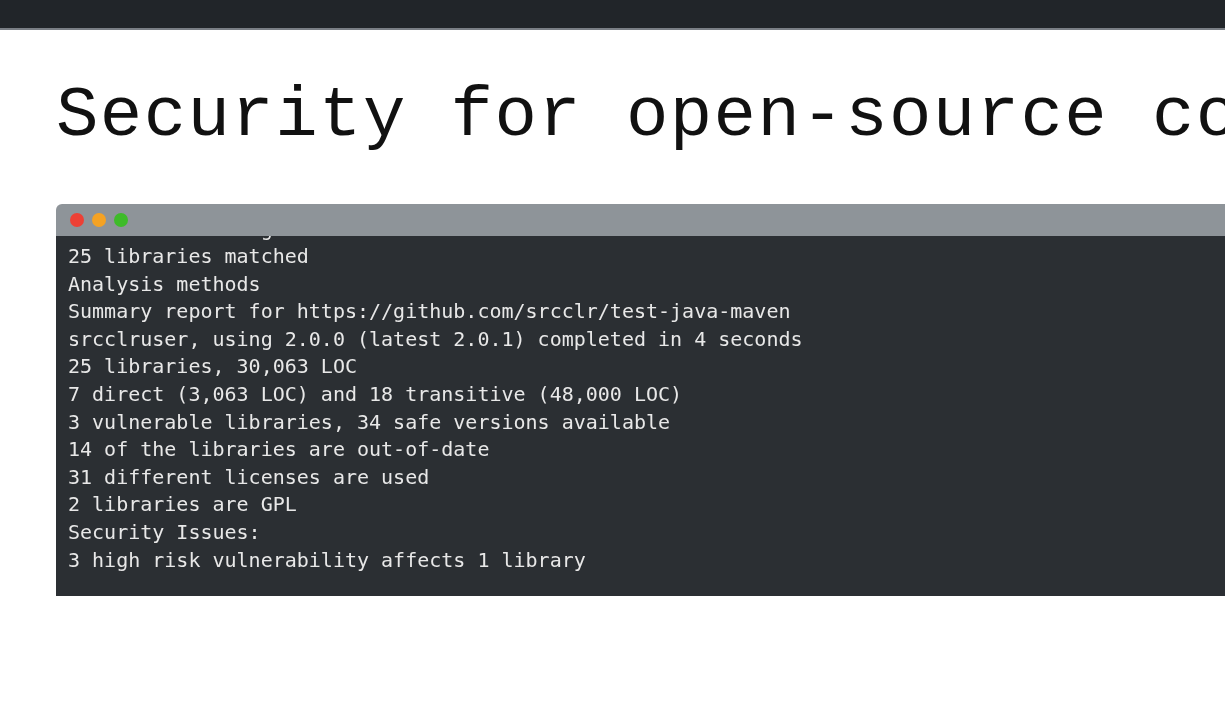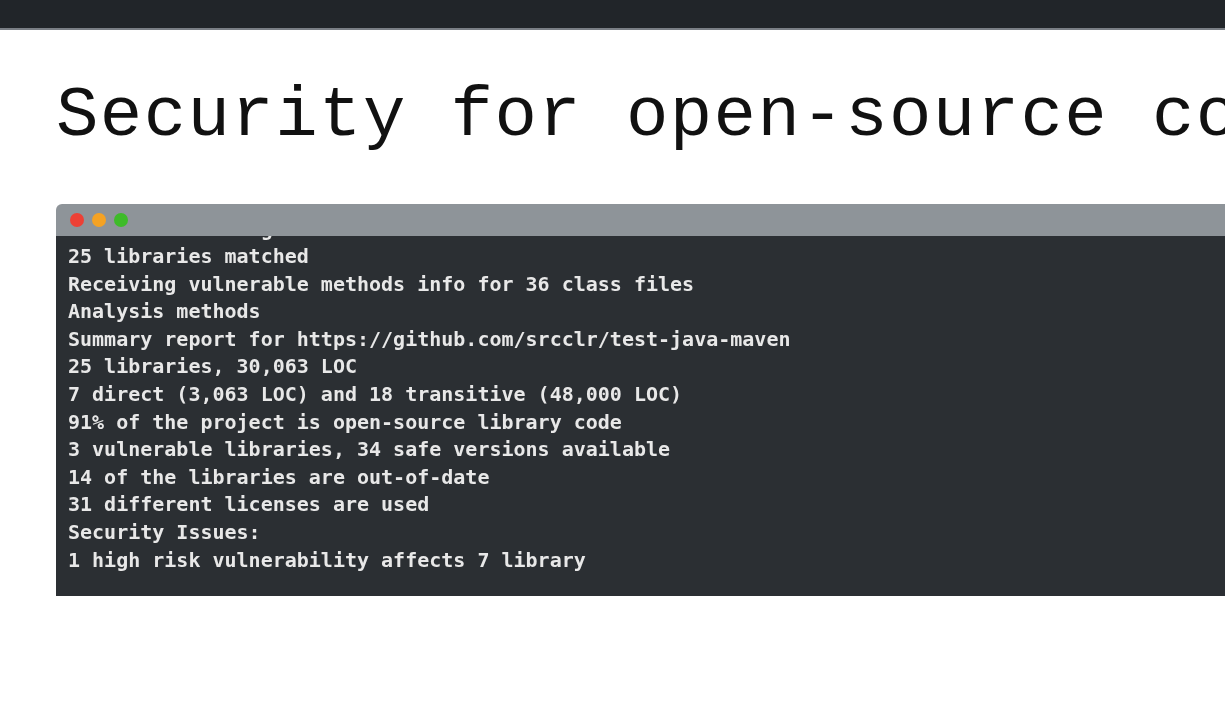--- a/index.html
+++ b/index.html
@@ -57,21 +57,21 @@
     border-radius: 50%;
   }
   .dot-red    { background: #ed4035; }
   .dot-yellow { background: #f4a224; }
   .dot-green  { background: #3ebb29; }
   .terminal-body {
     background: #2b2f33;
     color: #e8e8e8;
     font-family: Menlo, Consolas, "DejaVu Sans Mono", monospace;
     font-size: 20px;
-    font-weight: 700;
+    font-weight: 400;
     line-height: 27.6px;
     padding: 0 12px 14px 12px;
     height: 360px;
     overflow: hidden;
   }
   .terminal-body .first-line {
     
     margin-top: -20px;
   }
   .terminal-line {
@@ -91,28 +91,28 @@
 
     <div class="terminal-titlebar">
       <span class="traffic-dot dot-red" title="#ed4035"></span>
       <span class="traffic-dot dot-yellow" title="#f4a224"></span>
       <span class="traffic-dot dot-green" title="#3ebb29"></span>
     </div>
 
     <div class="terminal-body">
       <div class="terminal-line first-line">Finished matching evidence in 1s</div>
       <div class="terminal-line">25 libraries matched</div>
-      <div class="terminal-line">Receiving vulnerable methods info for 36 class files</div>
       <div class="terminal-line">Analysis methods</div>
       <div class="terminal-line">Summary report for https://github.com/srcclr/test-java-maven</div>
+      <div class="terminal-line">srcclruser, using 2.0.0 (latest 2.0.1) completed in 4 seconds</div>
       <div class="terminal-line">25 libraries, 30,063 LOC</div>
       <div class="terminal-line">7 direct (3,063 LOC) and 18 transitive (48,000 LOC)</div>
-      <div class="terminal-line">91% of the project is open-source library code</div>
       <div class="terminal-line">3 vulnerable libraries, 34 safe versions available</div>
       <div class="terminal-line">14 of the libraries are out-of-date</div>
       <div class="terminal-line">31 different licenses are used</div>
+      <div class="terminal-line">2 libraries are GPL</div>
       <div class="terminal-line">Security Issues:</div>
-      <div class="terminal-line">1 high risk vulnerability affects 7 library</div>
+      <div class="terminal-line">3 high risk vulnerability affects 1 library</div>
     </div>
 
   </div>
 
 </div>
 
 </body></html>

